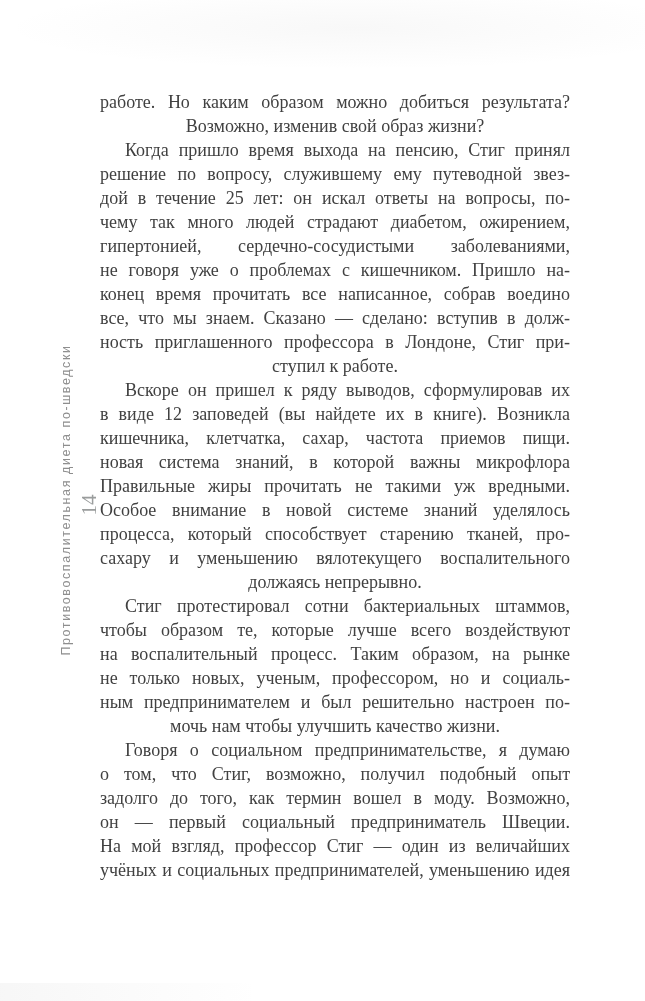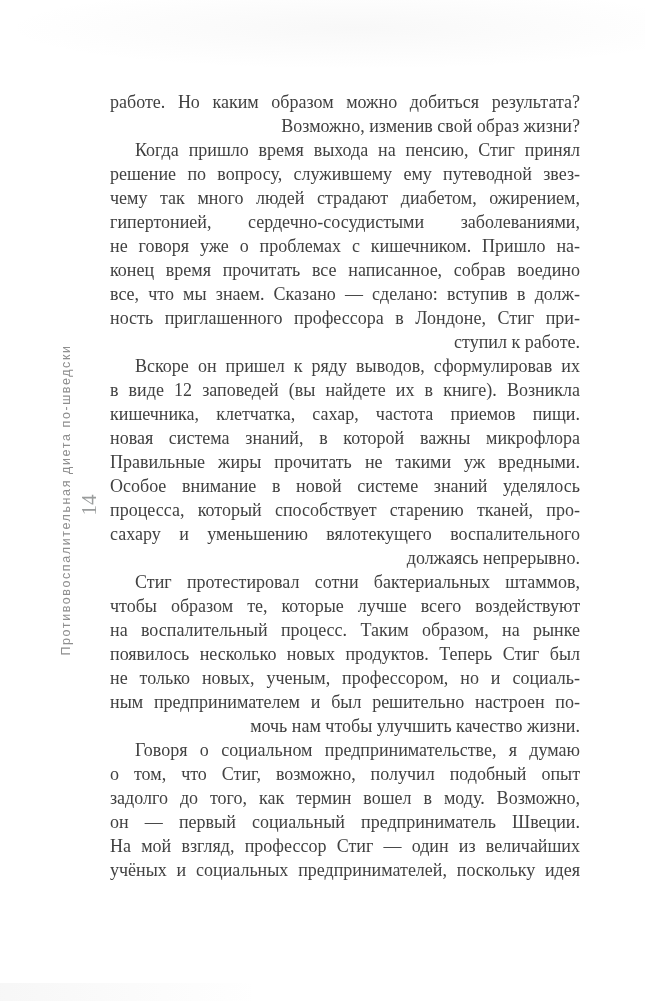--- a/index.html
+++ b/index.html
@@ -48,30 +48,30 @@
     left: 89px;
     top: 505px;
     transform: translate(-50%, -50%) rotate(-90deg);
     white-space: nowrap;
     font-family: "Liberation Serif", serif;
     font-size: 21px;
     color: #9a9d9d;
   }
   .text-block {
     position: absolute;
-    left: 110px;
+    left: 100px;
     top: 90px;
     width: 470px;
     color: #414141;
     font-size: 18px;
     line-height: 24px;
   }
   .line {
     height: 24px;
-    text-align: right;
+    text-align: center;
     white-space: normal;
     hyphens: none;
   }
   .line.just {
     text-align: justify;
     text-align-last: justify;
   }
   .line.indent {
     text-indent: 25px;
   }
@@ -85,43 +85,43 @@
 
   <div class="sidebar-title">Противовоспалительная диета по-шведски</div>
 
   <div class="page-number">14</div>
 
   <div class="text-block">
       <div class="line just">работе. Но каким образом можно добиться результата?</div>
       <div class="line">Возможно, изменив свой образ жизни?</div>
       <div class="line just indent">Когда пришло время выхода на пенсию, Стиг принял</div>
       <div class="line just">решение по вопросу, служившему ему путеводной звез-</div>
+      <div class="line just">дой в течение 25 лет: он искал ответы на вопросы, по-</div>
       <div class="line just">чему так много людей страдают диабетом, ожирением,</div>
       <div class="line just">гипертонией, сердечно-сосудистыми заболеваниями,</div>
       <div class="line just">не говоря уже о проблемах с кишечником. Пришло на-</div>
       <div class="line just">конец время прочитать все написанное, собрав воедино</div>
       <div class="line just">все, что мы знаем. Сказано — сделано: вступив в долж-</div>
       <div class="line just">ность приглашенного профессора в Лондоне, Стиг при-</div>
       <div class="line">ступил к работе.</div>
       <div class="line just indent">Вскоре он пришел к ряду выводов, сформулировав их</div>
       <div class="line just">в виде 12 заповедей (вы найдете их в книге). Возникла</div>
       <div class="line just">кишечника, клетчатка, сахар, частота приемов пищи.</div>
       <div class="line just">новая система знаний, в которой важны микрофлора</div>
       <div class="line just">Правильные жиры прочитать не такими уж вредными.</div>
       <div class="line just">Особое внимание в новой системе знаний уделялось</div>
       <div class="line just">процесса, который способствует старению тканей, про-</div>
       <div class="line just">сахару и уменьшению вялотекущего воспалительного</div>
       <div class="line">должаясь непрерывно.</div>
       <div class="line just indent">Стиг протестировал сотни бактериальных штаммов,</div>
       <div class="line just">чтобы образом те, которые лучше всего воздействуют</div>
       <div class="line just">на воспалительный процесс. Таким образом, на рынке</div>
-      <div class="line just">появилось несколько новых продуктов. Теперь Стиг был</div>
       <div class="line just">не только новых, ученым, профессором, но и социаль-</div>
       <div class="line just">ным предпринимателем и был решительно настроен по-</div>
       <div class="line">мочь нам чтобы улучшить качество жизни.</div>
       <div class="line just indent">Говоря о социальном предпринимательстве, я думаю</div>
       <div class="line just">о том, что Стиг, возможно, получил подобный опыт</div>
       <div class="line just">задолго до того, как термин вошел в моду. Возможно,</div>
       <div class="line just">он — первый социальный предприниматель Швеции.</div>
       <div class="line just">На мой взгляд, профессор Стиг — один из величайших</div>
-      <div class="line just">учёных и социальных предпринимателей, поскольку идея</div>
+      <div class="line just">учёных и социальных предпринимателей, уменьшению идея</div>
     </div>
 </div>
 
 </body></html>

